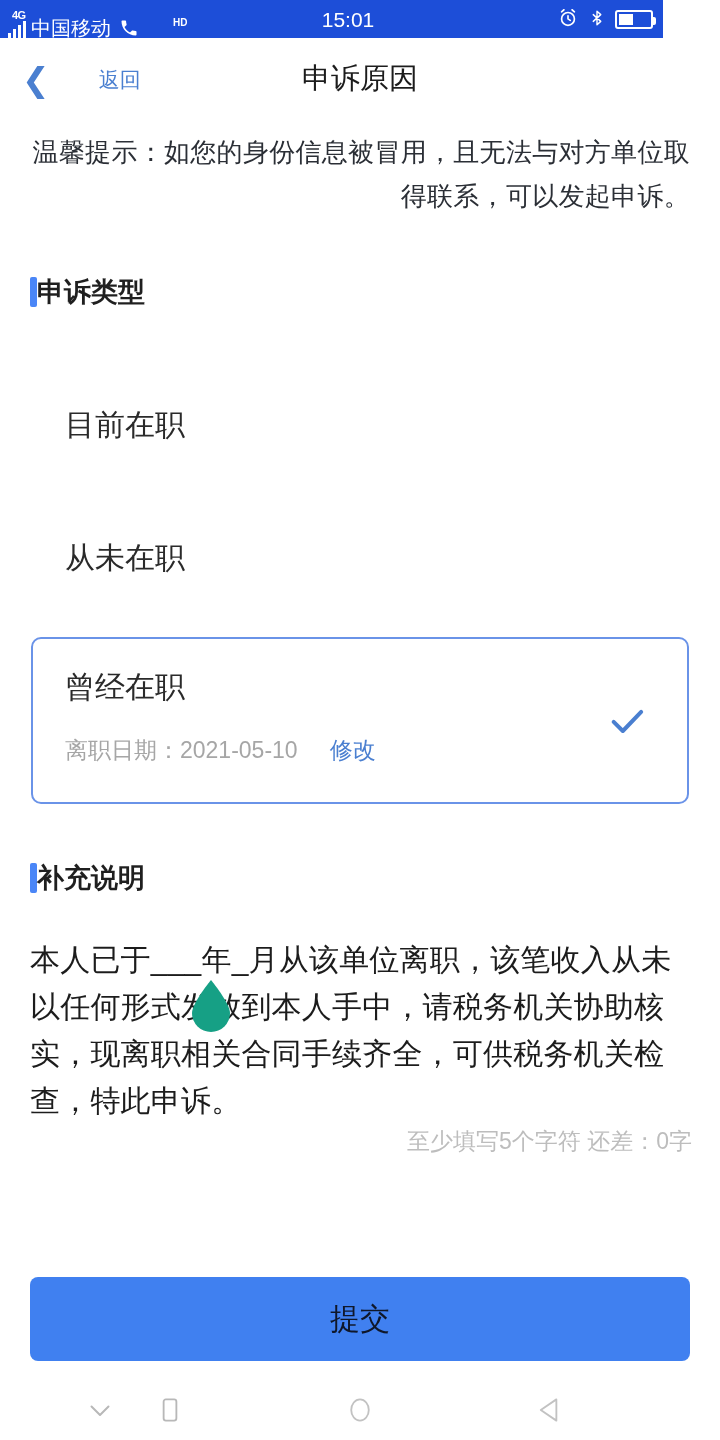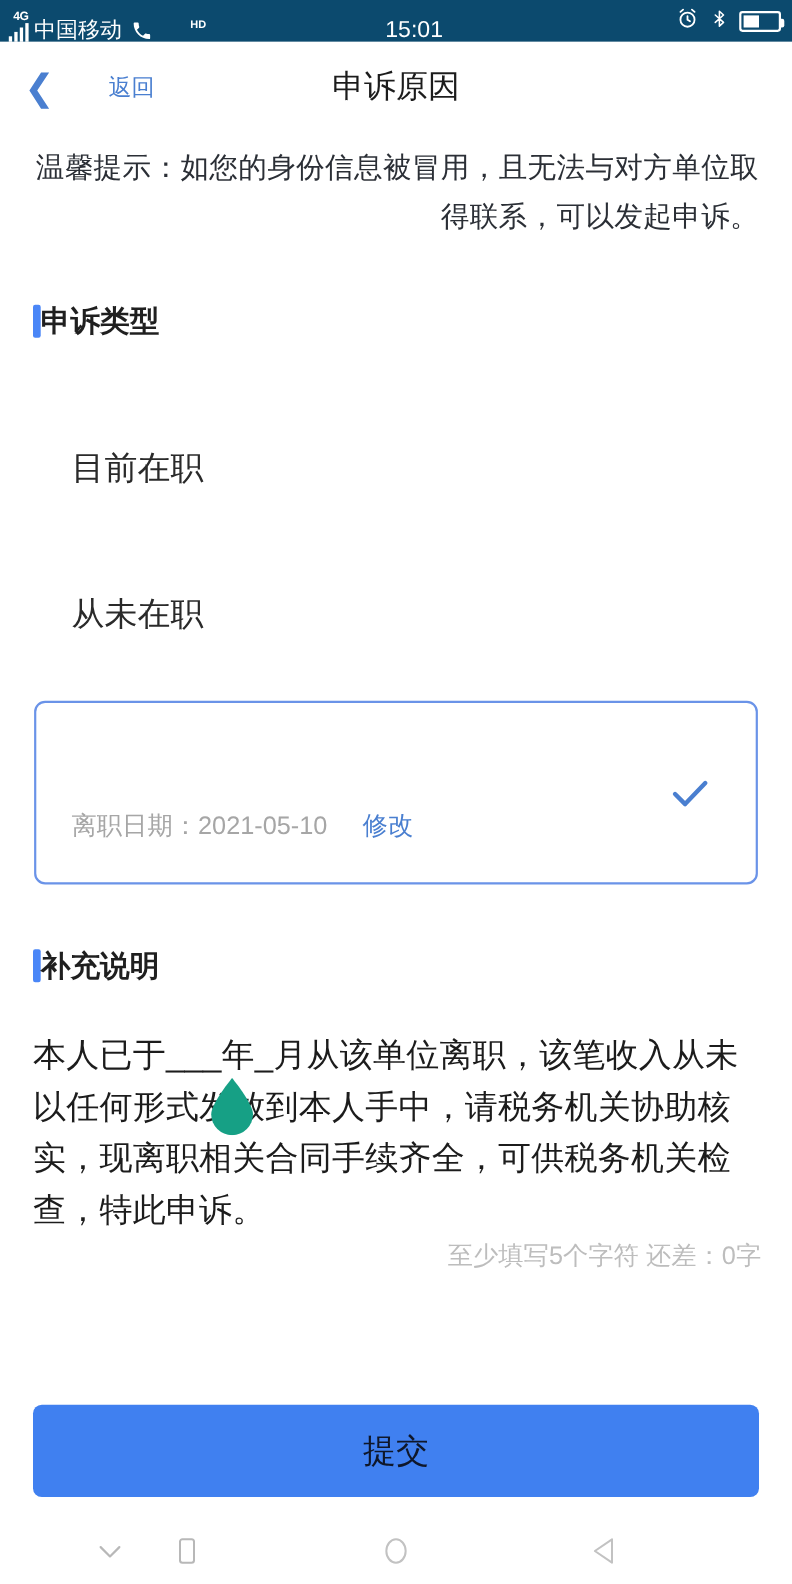--- a/index.html
+++ b/index.html
@@ -6,23 +6,23 @@
   html, body {
     width:720px; height:1440px;
     background:#ffffff;
     font-family:"Liberation Sans","DejaVu Sans",sans-serif;
     overflow:hidden;
   }
   #screen { position:relative; width:720px; height:1440px; background:#fff; }
 
   
   .statusbar{
-    position:absolute; top:0; left:0; width:720px; height:38px;
-    background:#0c4a6e; color:#fff;
-    display:flex; align-items:flex-end;
+    position:absolute; top:0; left:0; width:663px; height:38px;
+    background:#1d4ed8; color:#fff;
+    display:flex; align-items:center;
   }
   .sb-left{ display:flex; align-items:flex-end; gap:5px; padding-left:8px; height:38px; }
   .sig-wrap{ display:flex; align-items:flex-end; height:26px; position:relative; }
   .sig-bars{ display:flex; align-items:flex-end; gap:2px; height:18px; }
   .sig-bars i{ display:block; width:3px; background:#fff; }
   .sig-bars i:nth-child(1){ height:5px; }
   .sig-bars i:nth-child(2){ height:9px; }
   .sig-bars i:nth-child(3){ height:13px; }
   .sig-bars i:nth-child(4){ height:17px; }
   .net-tag{ position:absolute; left:4px; top:-2px; font-size:11px; line-height:11px; font-weight:bold; letter-spacing:-0.5px; }
@@ -190,20 +190,21 @@
   </div>
 
   <div class="opt" id="opt-0">
     <span>目前在职</span>
   </div>
   <div class="opt" id="opt-1">
     <span>从未在职</span>
   </div>
 
   <div class="card">
+    <div class="card-title">曾经在职</div>
     <div class="card-sub">
       <span class="lbl">离职日期：</span>
       <span class="val">2021-05-10</span>
       <span class="edit">修改</span>
     </div>
     <span class="check">
       <svg width="40" height="40" viewBox="0 0 24 24" fill="none" stroke="#4a7fd0" stroke-width="2.4" stroke-linecap="round" stroke-linejoin="round">
         <path d="M4 12.5l5.5 5.5L20.5 6.5"></path>
       </svg>
     </span>

